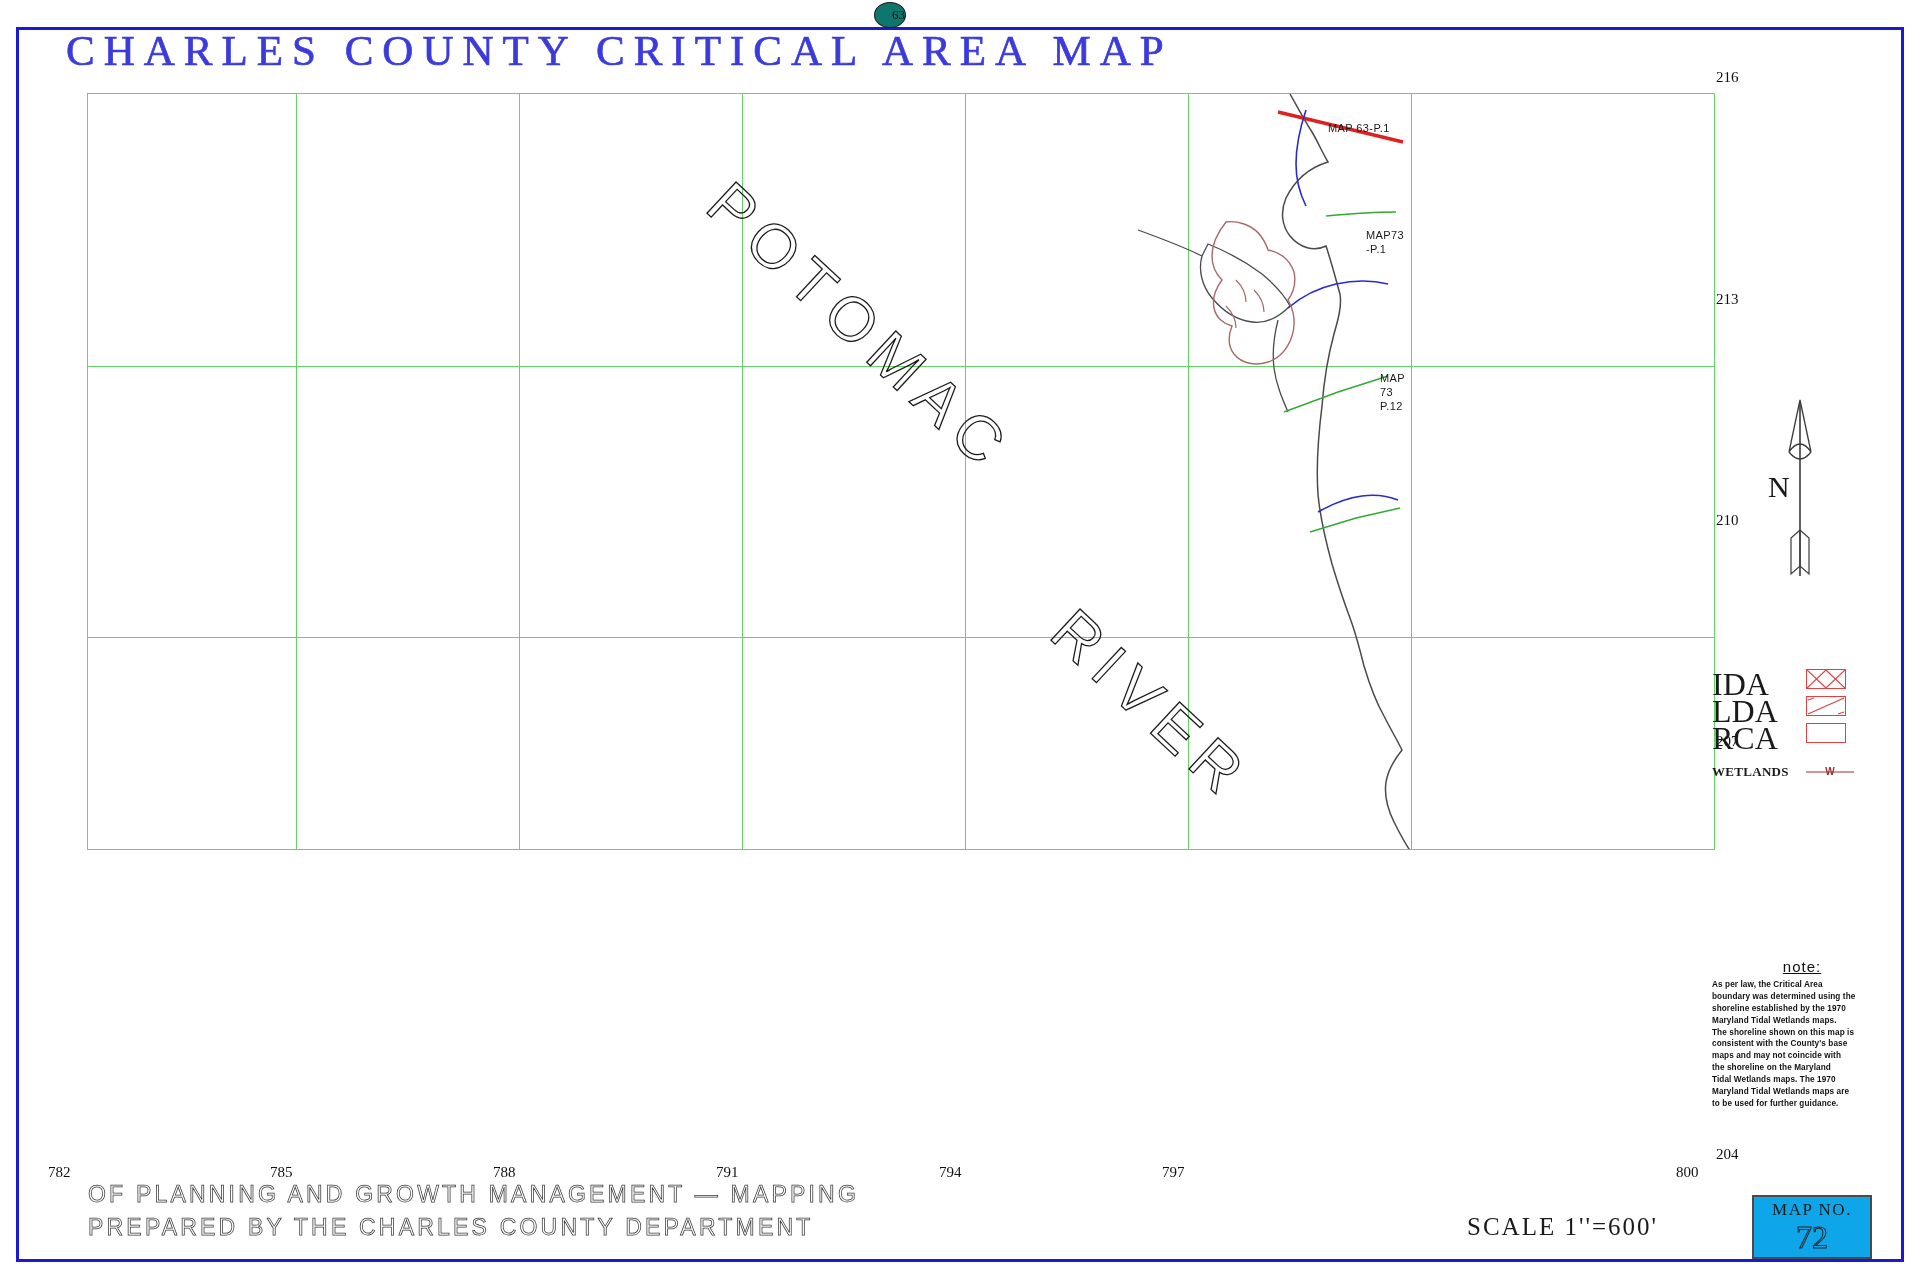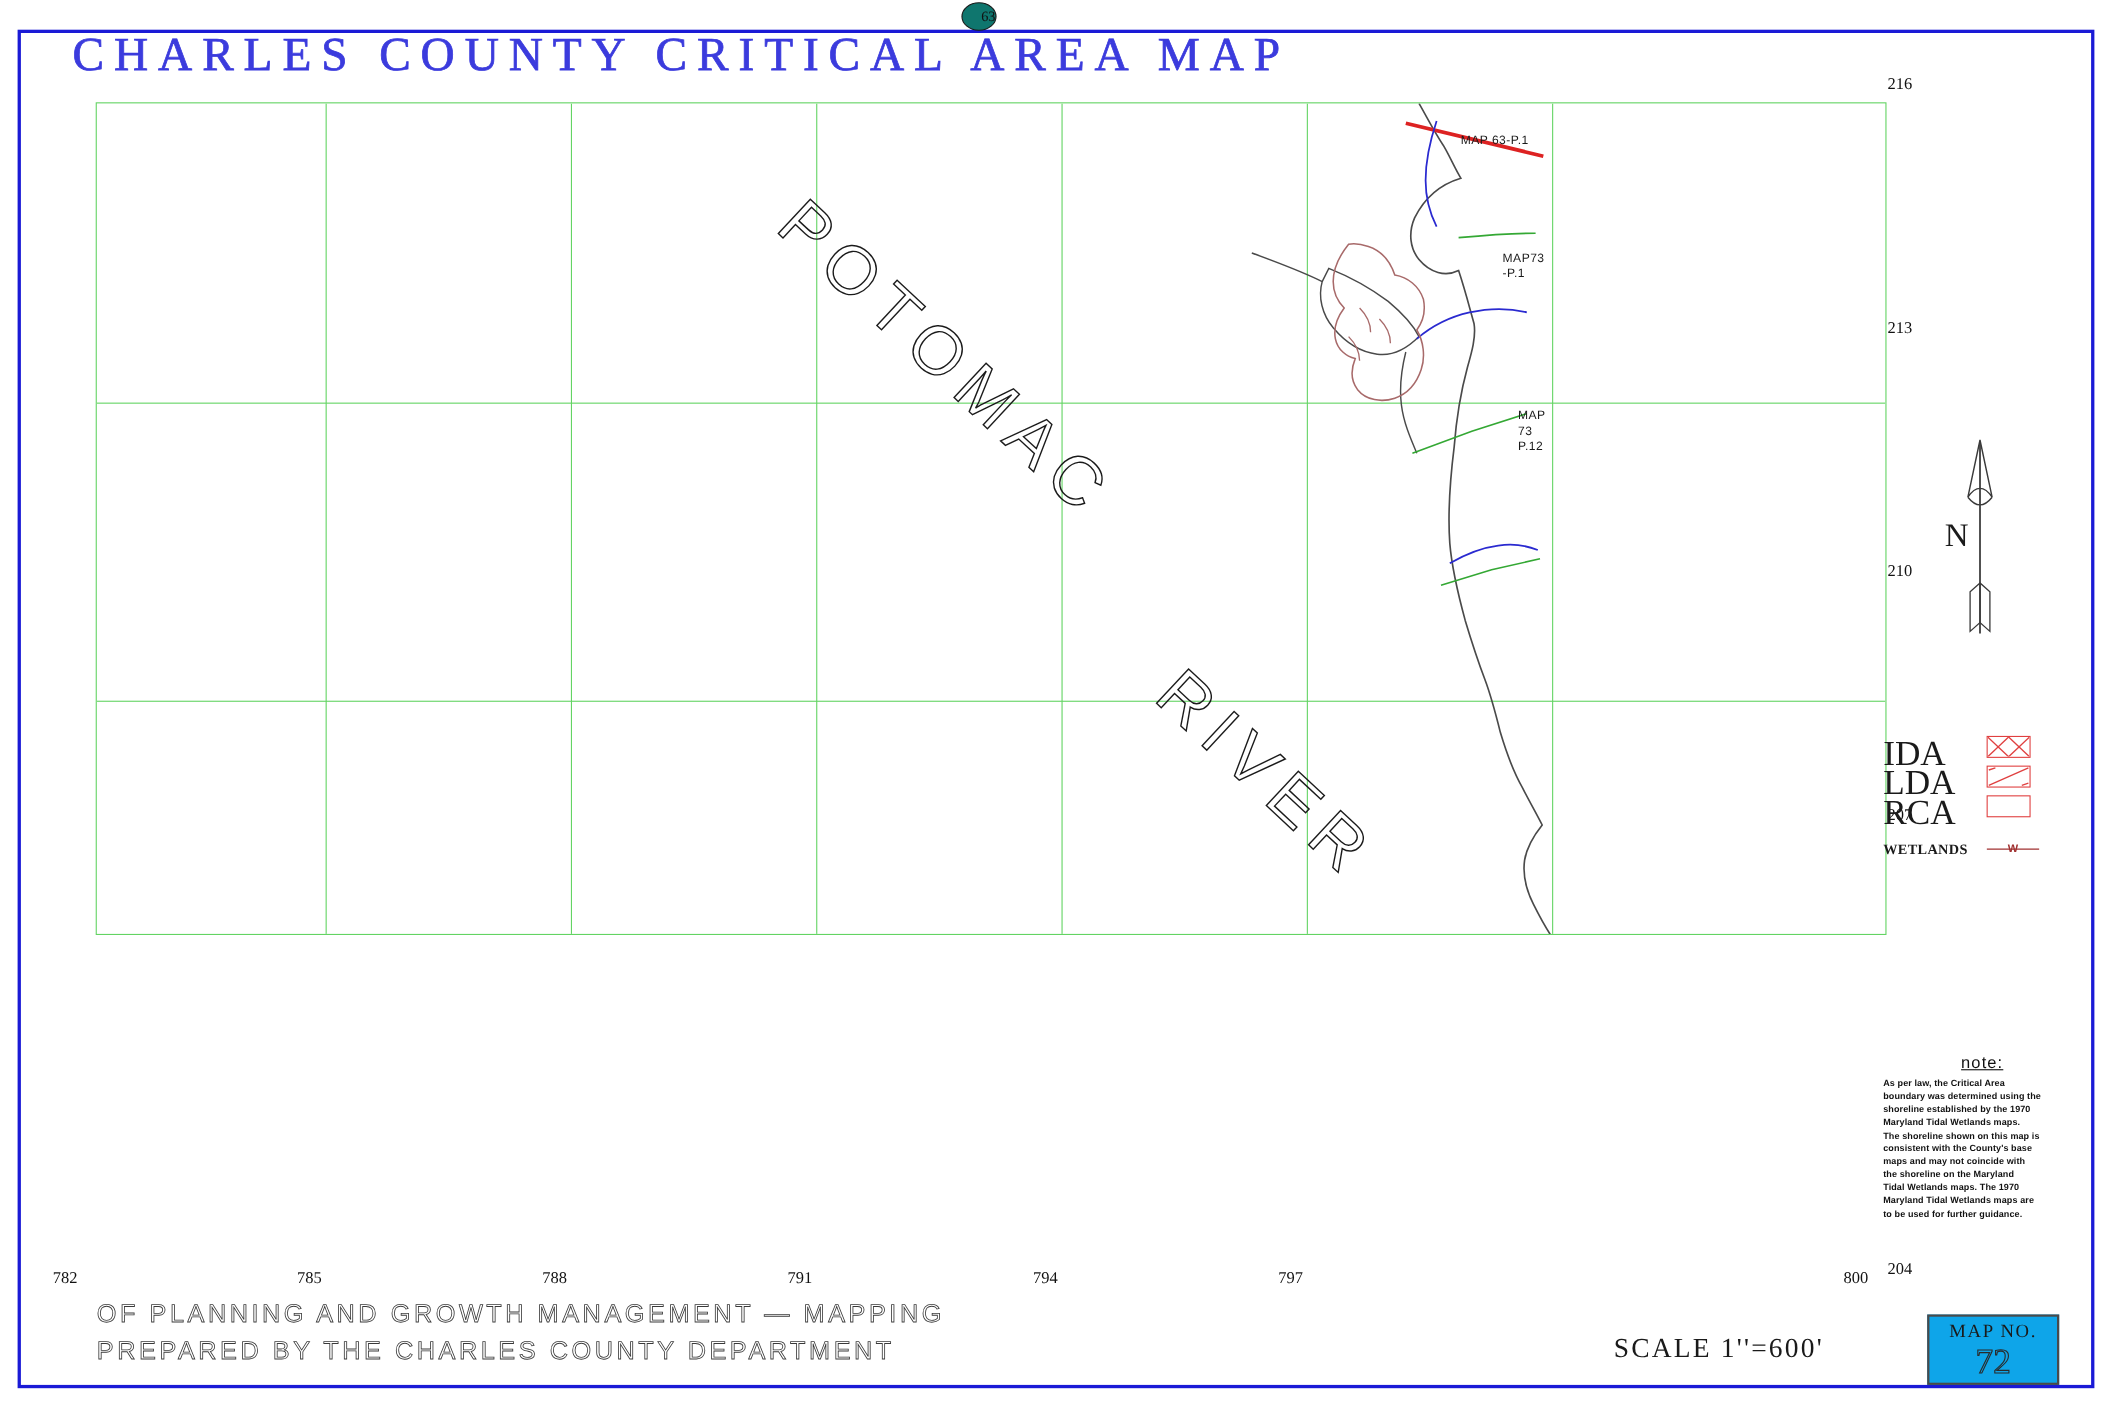--- a/index.html
+++ b/index.html
@@ -33,21 +33,21 @@
     border:1.4px solid #63d463; box-sizing:border-box; overflow:hidden;
   }
   .gridline-v{position:absolute;top:0;bottom:0;width:1.4px;background:#63d463;}
   .gridline-h{position:absolute;left:0;right:0;height:1.4px;background:#63d463;}
 
   
   .axis-lbl{
     position:absolute; font-family:"Liberation Serif", serif;
     font-size:15px; color:#111; white-space:nowrap;
   }
-  .axis-lbl.bottom{transform:translateX(-2px);}
+  .axis-lbl.bottom{transform:translateX(-2px);margin-top:10px;}
   .axis-lbl.right{}
 
   
   .river-word{
     position:absolute; font-family:"Liberation Sans", sans-serif;
     font-size:62px; letter-spacing:11px; color:transparent;
     -webkit-text-stroke:1.3px #1a1a1a; white-space:nowrap;
     transform-origin:left top;
   }
   #river-potomac{left:742px;top:168px;transform:rotate(43deg);}

